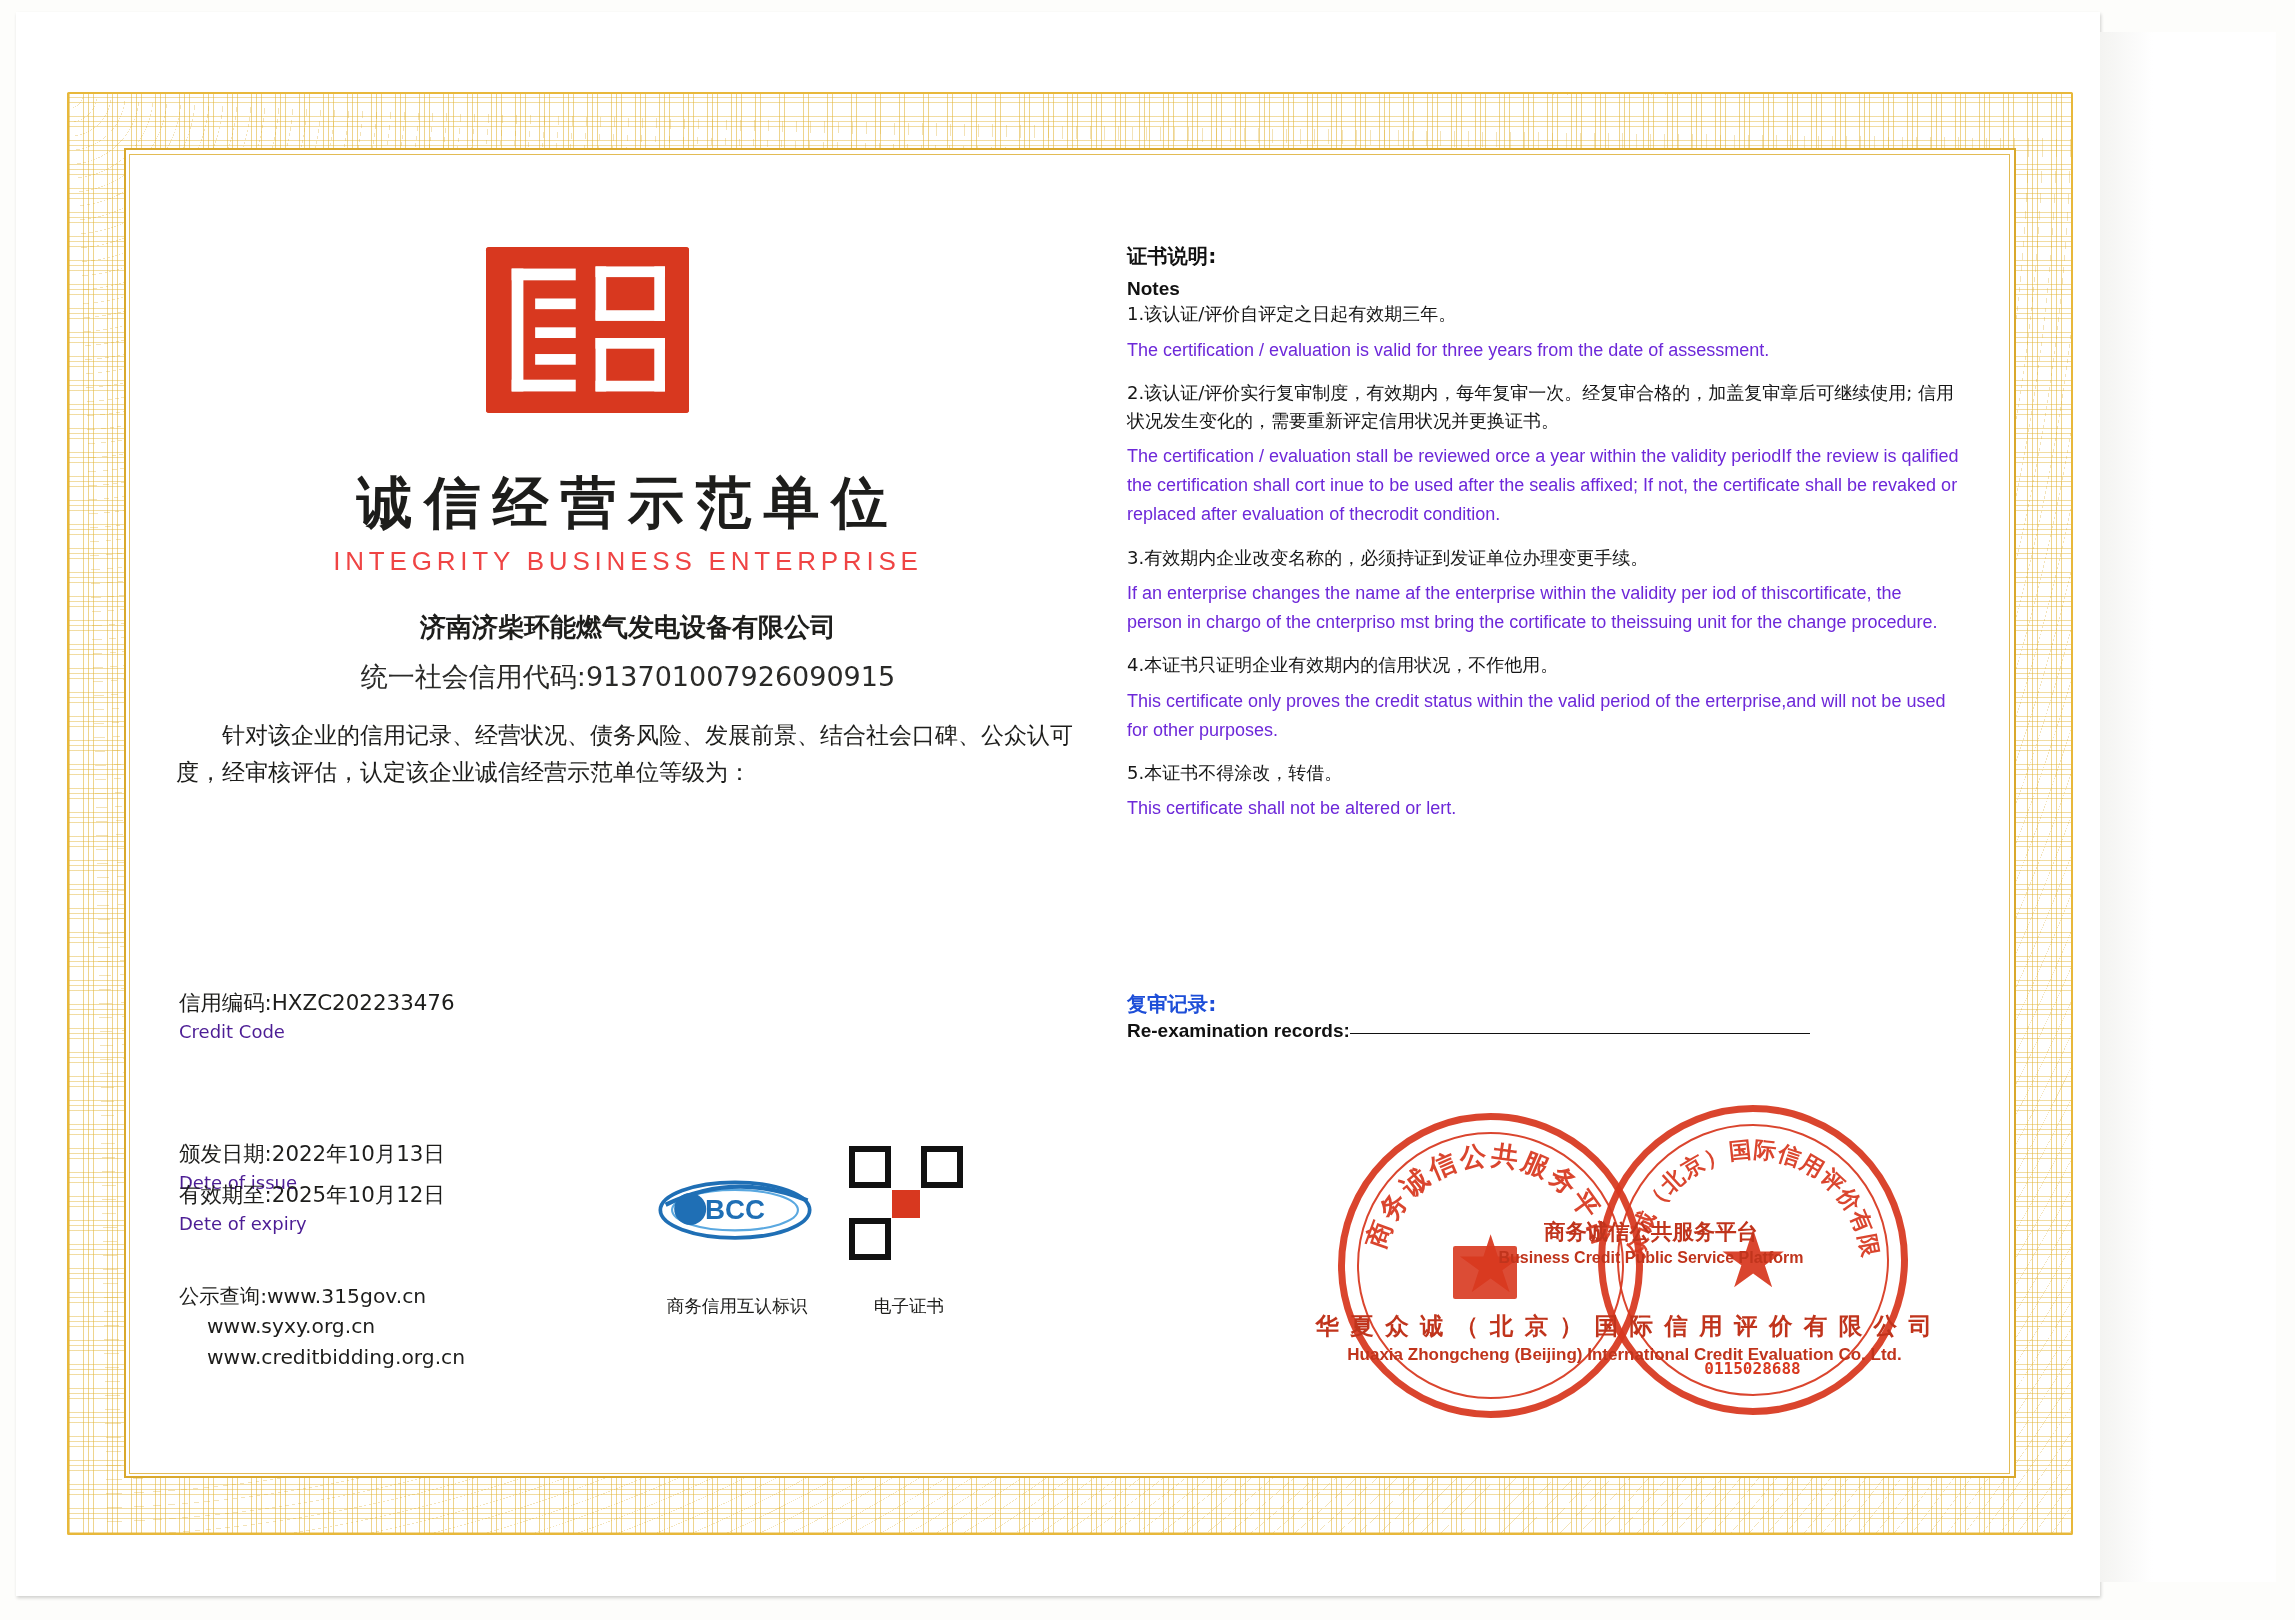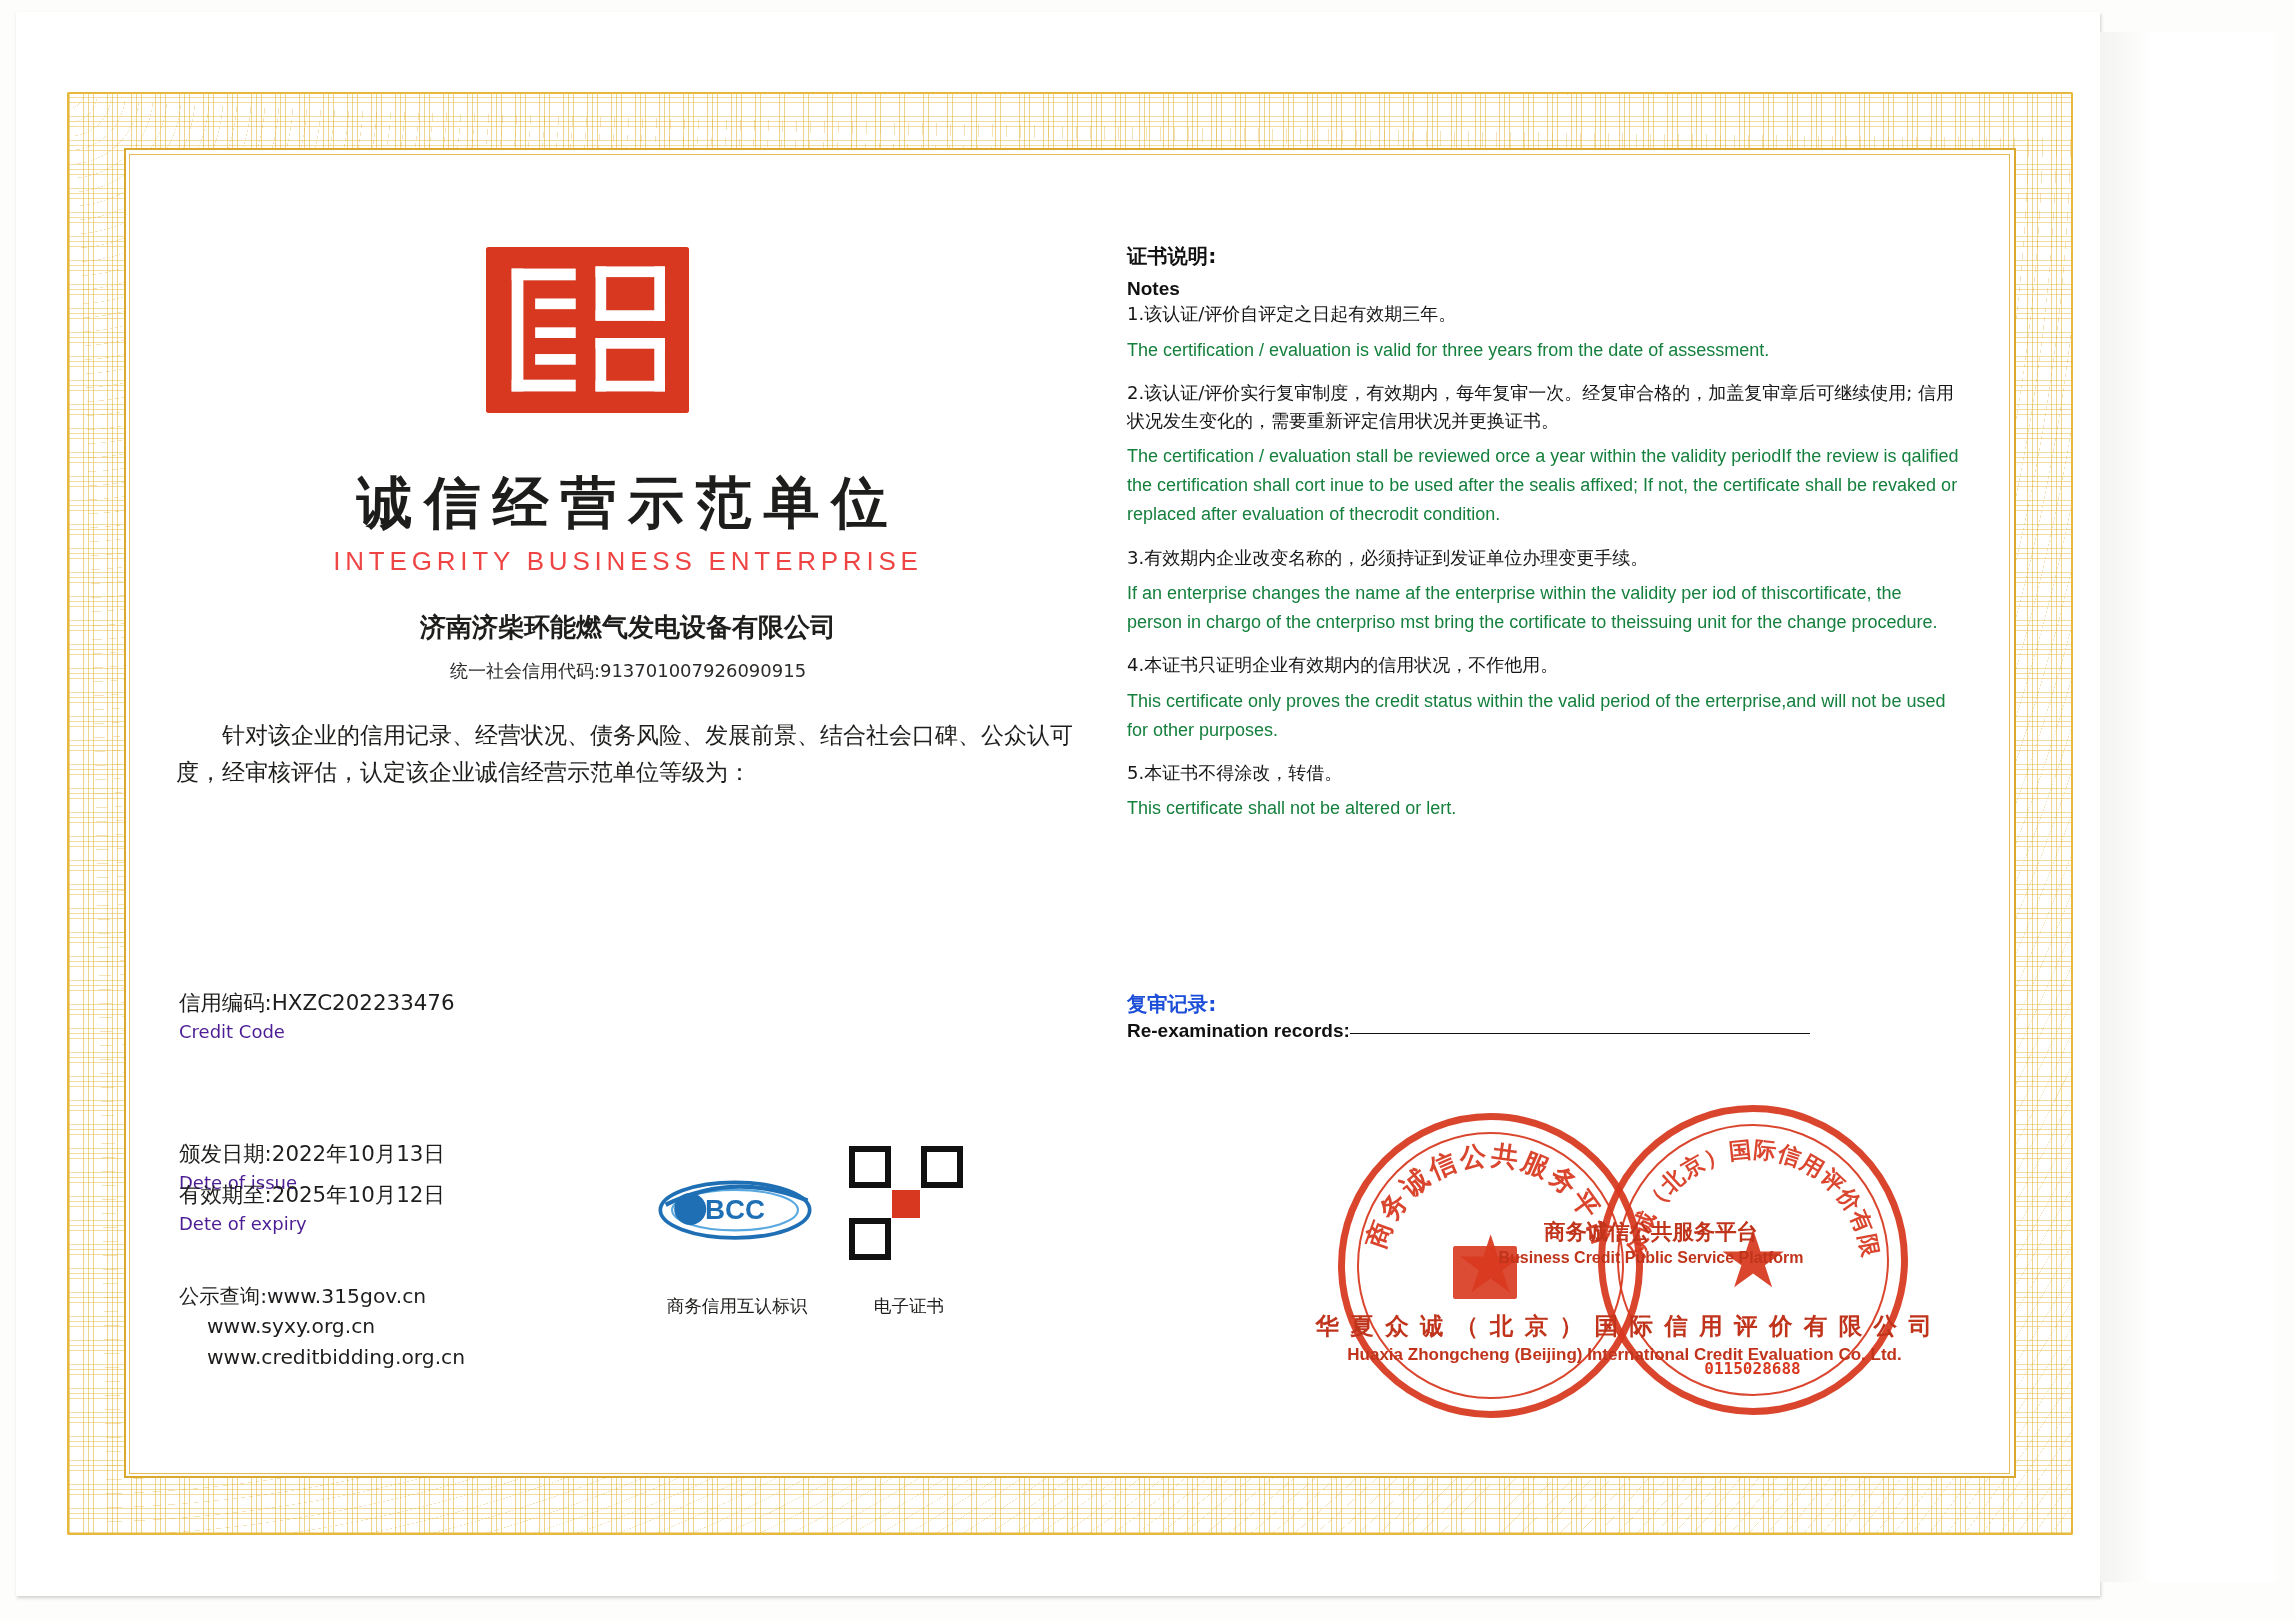--- a/index.html
+++ b/index.html
@@ -139,21 +139,21 @@
     color: #1d1d1b;
     white-space: nowrap;
   }
   .credit-id {
     position: absolute;
     left: 155px;
     top: 647px;
     width: 914px;
     text-align: center;
     font-family: "DejaVu Sans", sans-serif;
-    font-size: 18px;
+    font-size: 27px;
     color: #2a2a28;
     white-space: nowrap;
   }
 
   
   .statement {
     position: absolute;
     left: 160px;
     top: 705px;
     width: 903px;
@@ -268,21 +268,21 @@
   .note-cn {
     font-family: "DejaVu Sans", sans-serif;
     font-size: 18px;
     line-height: 1.55;
     color: #161616;
     margin-bottom: 7.5px;
   }
   .note-en {
     font-size: 18px;
     line-height: 1.62;
-    color: #15803d;
+    color: #6d28d9;
     margin-bottom: 14px;
   }
   .reexam {
     position: absolute;
     left: 1111px;
     top: 978px;
     width: 834px;
   }
   .reexam-cn {
     font-family: "DejaVu Sans", sans-serif;

